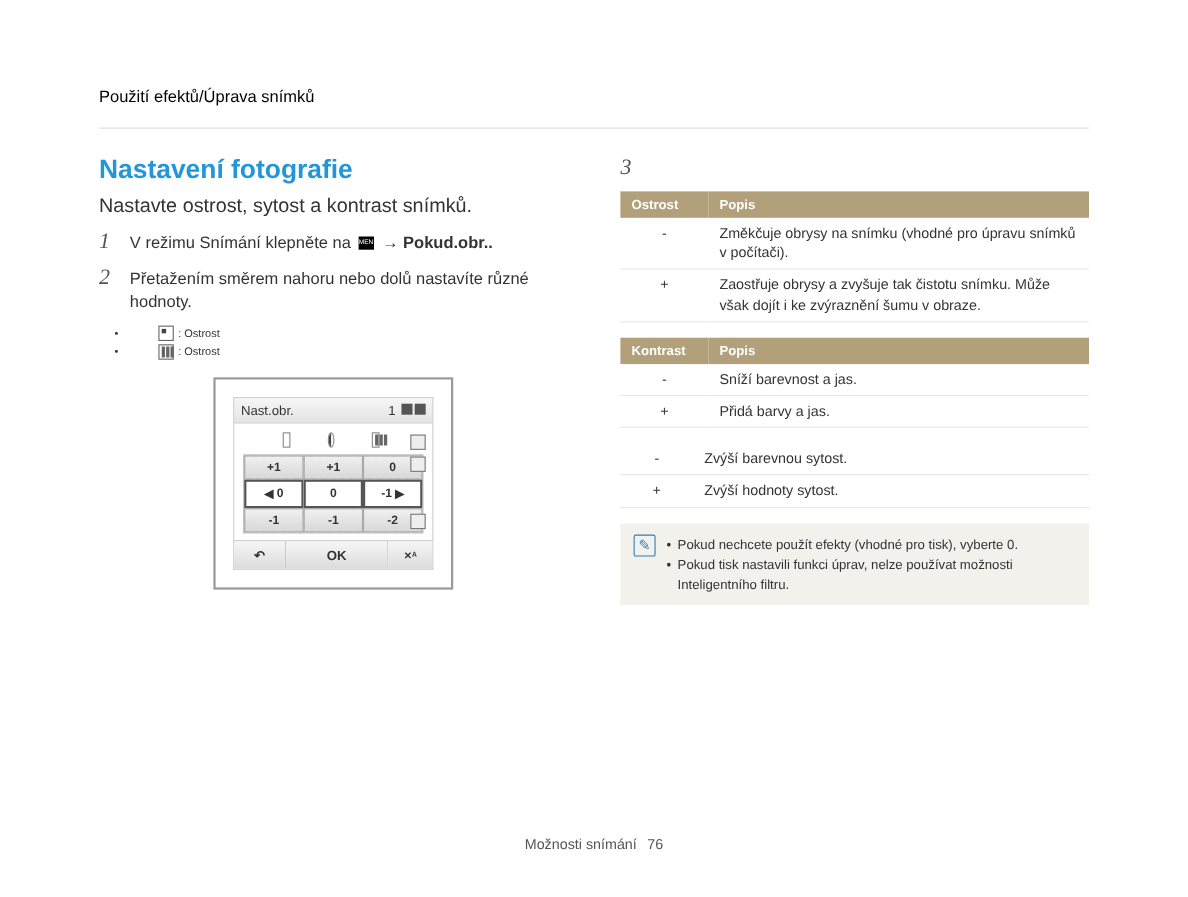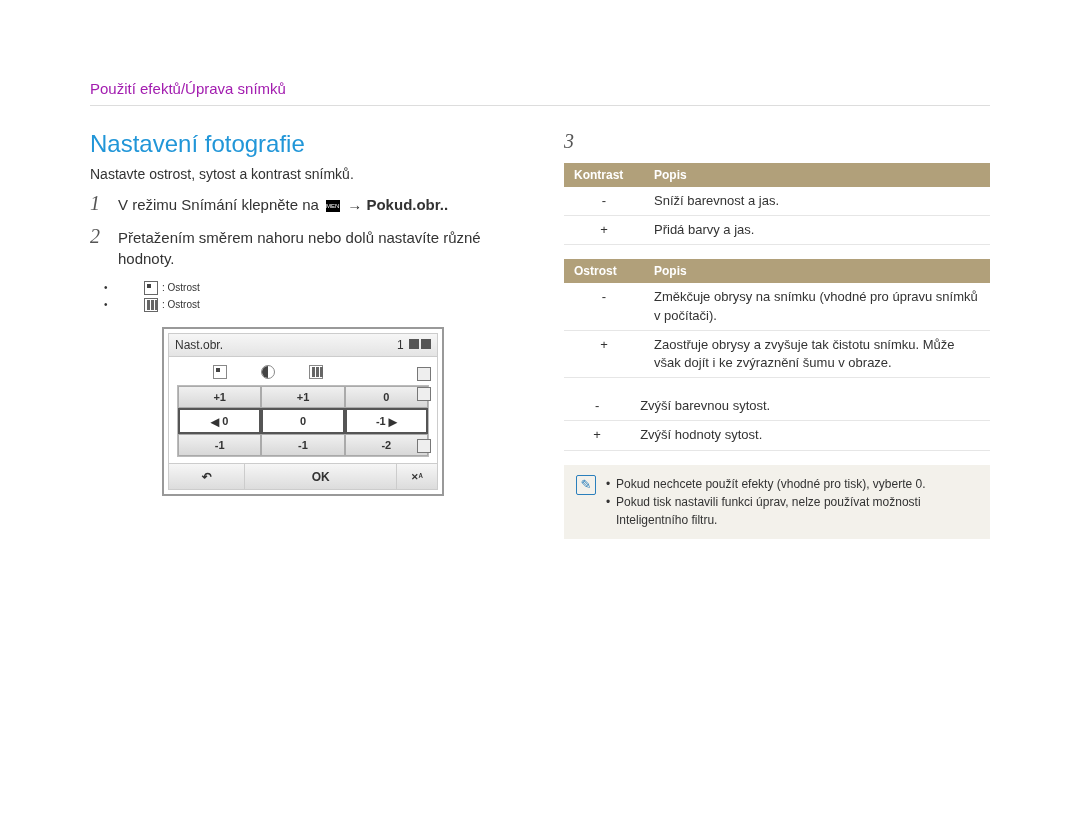--- a/index.html
+++ b/index.html
@@ -11,39 +11,39 @@
     position: relative;
     font-size: 14px;
     color: #333;
   }
   .page {
     padding: 80px 90px 40px 90px;
     position: relative;
     height: 100%;
   }
   .breadcrumb {
-    color: #a21caf;
+    color: #000000;
     font-size: 15px;
     border-bottom: 1px solid #ddd;
-    padding-bottom: 8px;
+    padding-bottom: 19px;
     margin-bottom: 24px;
   }
   .two-col {
     display: flex;
     gap: 48px;
   }
   .left, .right { flex: 1; }
   .section-title {
     color: #2196d8;
     font-size: 24px;
-    font-weight: normal;
+    font-weight: bold;
     margin-bottom: 8px;
   }
   .section-intro {
-    font-size: 14px;
+    font-size: 18px;
     margin-bottom: 0;
   }
   .steps { margin-top: 10px; }
   .step {
     display: flex;
     gap: 10px;
     margin-bottom: 10px;
   }
   .step-num {
     font-style: italic;
@@ -119,24 +119,24 @@
     content: "";
     position: absolute;
     left: 2px; top: 1px; width: 3px; bottom: 1px;
     background: #666;
     box-shadow: 4px 0 0 #666, 8px 0 0 #666;
   }
   
   .screen-wrap { text-align: center; margin-top: 12px; }
   .screen {
     display: inline-block;
-    width: 282px;
+    width: 218px;
     border: 2px solid #999;
     background: #fff;
-    padding: 4px;
+    padding: 16px;
   }
   .scr-top {
     display: flex;
     justify-content: space-between;
     align-items: center;
     font-size: 12px;
     padding: 4px 6px;
     background: linear-gradient(#f6f6f6,#e4e4e4);
     border: 1px solid #ccc;
     border-bottom: none;
@@ -353,47 +353,47 @@
     </div>
 
     <div class="right">
       <div class="step">
         <div class="step-num">3</div>
       </div>
 
       <table class="tbl">
         <tbody>
             <tr>
-              <th>Kontrast</th>
+              <th>Ostrost</th>
               <th>Popis</th>
             </tr>
         <tr>
               <td>-</td>
-              <td>Sníží barevnost a jas.</td>
+              <td>Změkčuje obrysy na snímku (vhodné pro úpravu snímků v počítači).</td>
             </tr>
         <tr>
               <td>+</td>
-              <td>Přidá barvy a jas.</td>
+              <td>Zaostřuje obrysy a zvyšuje tak čistotu snímku. Může však dojít i ke zvýraznění šumu v obraze.</td>
             </tr>
       </tbody>
         </table>
 
       <table class="tbl">
         <tbody>
             <tr>
-              <th>Ostrost</th>
+              <th>Kontrast</th>
               <th>Popis</th>
             </tr>
         <tr>
               <td>-</td>
-              <td>Změkčuje obrysy na snímku (vhodné pro úpravu snímků v počítači).</td>
+              <td>Sníží barevnost a jas.</td>
             </tr>
         <tr>
               <td>+</td>
-              <td>Zaostřuje obrysy a zvyšuje tak čistotu snímku. Může však dojít i ke zvýraznění šumu v obraze.</td>
+              <td>Přidá barvy a jas.</td>
             </tr>
       </tbody>
         </table>
 
       <table class="tbl">
         <tbody>
         <tr>
               <td>-</td>
               <td>Zvýší barevnou sytost.</td>
             </tr>
@@ -407,13 +407,17 @@
       <div class="note">
         <div class="note-icon">✎</div>
         <ul>
           <li>Pokud nechcete použít efekty (vhodné pro tisk), vyberte 0.</li>
           <li>Pokud tisk nastavili funkci úprav, nelze používat možnosti Inteligentního filtru.</li>
         </ul>
       </div>
     </div>
   </div>
 
+  <div class="footer">
+    <span>Možnosti snímání</span>
+    <span class="pg">76</span>
+  </div>
 </div>
 
 </body></html>

